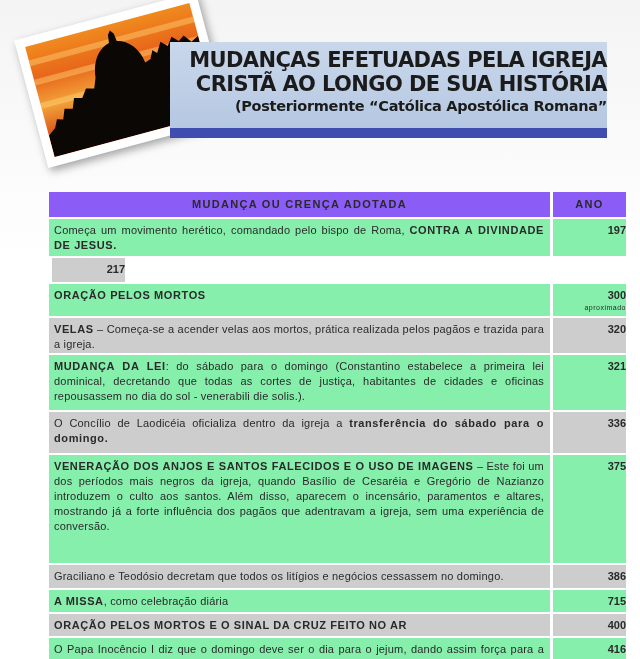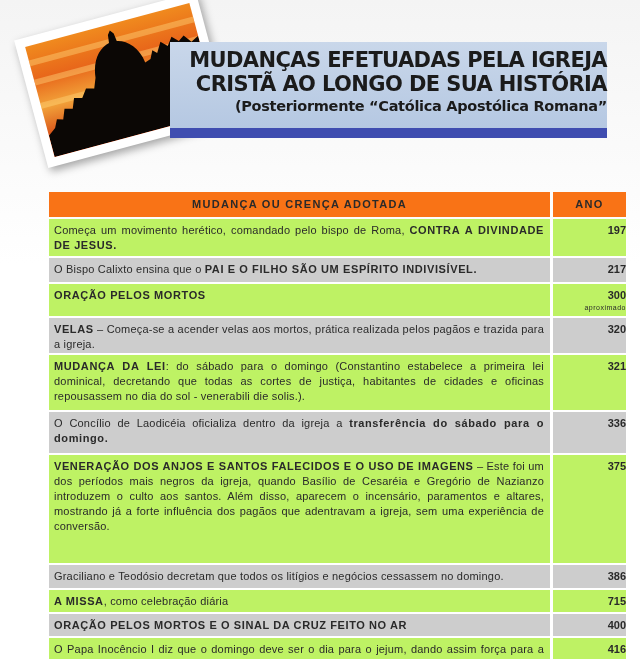--- a/index.html
+++ b/index.html
@@ -47,23 +47,23 @@
     .row { display:flex; margin-bottom:2px; }
     .cell-desc {
       width:501px; padding:4px 6px 4px 5px; box-sizing:border-box;
       text-align:justify; letter-spacing:0.2px; color:#2a2a2a;
     }
     .cell-year {
       width:73px; margin-left:3px; padding:4px 0; box-sizing:border-box;
       text-align:right; font-weight:bold; color:#2a2a2a;
     }
     .row.dark .cell-desc, .row.dark .cell-year { background:#cdcdcd; }
-    .row.light .cell-desc, .row.light .cell-year { background:#bef264; }
+    .row.light .cell-desc, .row.light .cell-year { background:#86efac; }
     .row.head .cell-desc, .row.head .cell-year {
-      background:#f97316; font-weight:bold; text-align:center; letter-spacing:1.3px; padding:5px 0;
+      background:#8b5cf6; font-weight:bold; text-align:center; letter-spacing:1.3px; padding:5px 0;
     }
     .b { font-weight:bold; letter-spacing:0.6px; }
     .approx { display:block; font-size:7px; line-height:9px; font-weight:normal; letter-spacing:0.5px; }
   </style>
 </head>
 <body>
 
 <div class="photo">
   <div class="photo-inner">
     <div class="stripe" style="top:14px"></div>
@@ -88,21 +88,20 @@
     <div class="cell-desc">MUDANÇA OU CRENÇA ADOTADA</div>
     <div class="cell-year">ANO</div>
   </div>
 
   <div class="row light" style="height:37px">
     <div class="cell-desc"><span>Começa um movimento herético, comandado pelo bispo de Roma, </span><span class="b">CONTRA A DIVINDADE DE JESUS.</span><span></span></div>
     <div class="cell-year">197</div>
   </div>
 
   <div class="row dark" style="height:24px">
-    <div class="cell-desc"><span>O Bispo Calixto ensina que  o </span><span class="b">PAI E O FILHO SÃO UM ESPÍRITO INDIVISÍVEL.</span><span></span></div>
     <div class="cell-year">217</div>
   </div>
 
   <div class="row light" style="height:32px">
     <div class="cell-desc"><span></span><span class="b">ORAÇÃO PELOS MORTOS</span><span></span></div>
     <div class="cell-year"><span>300</span><span class="approx">aproximado</span></div>
   </div>
 
   <div class="row dark" style="height:35px">
     <div class="cell-desc"><span class="b">VELAS</span><span> – Começa-se a acender velas aos mortos, prática realizada pelos pagãos e trazida para a igreja.</span></div>

